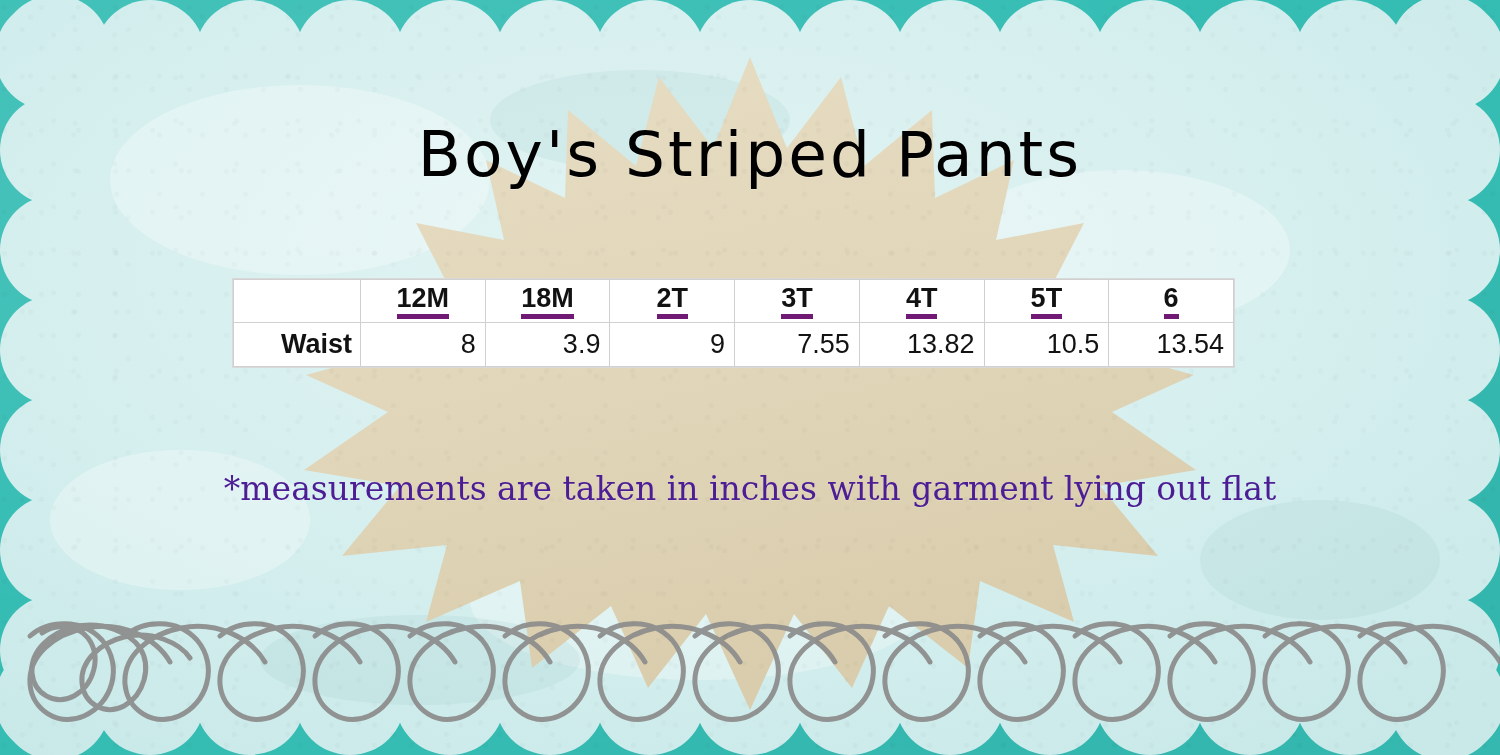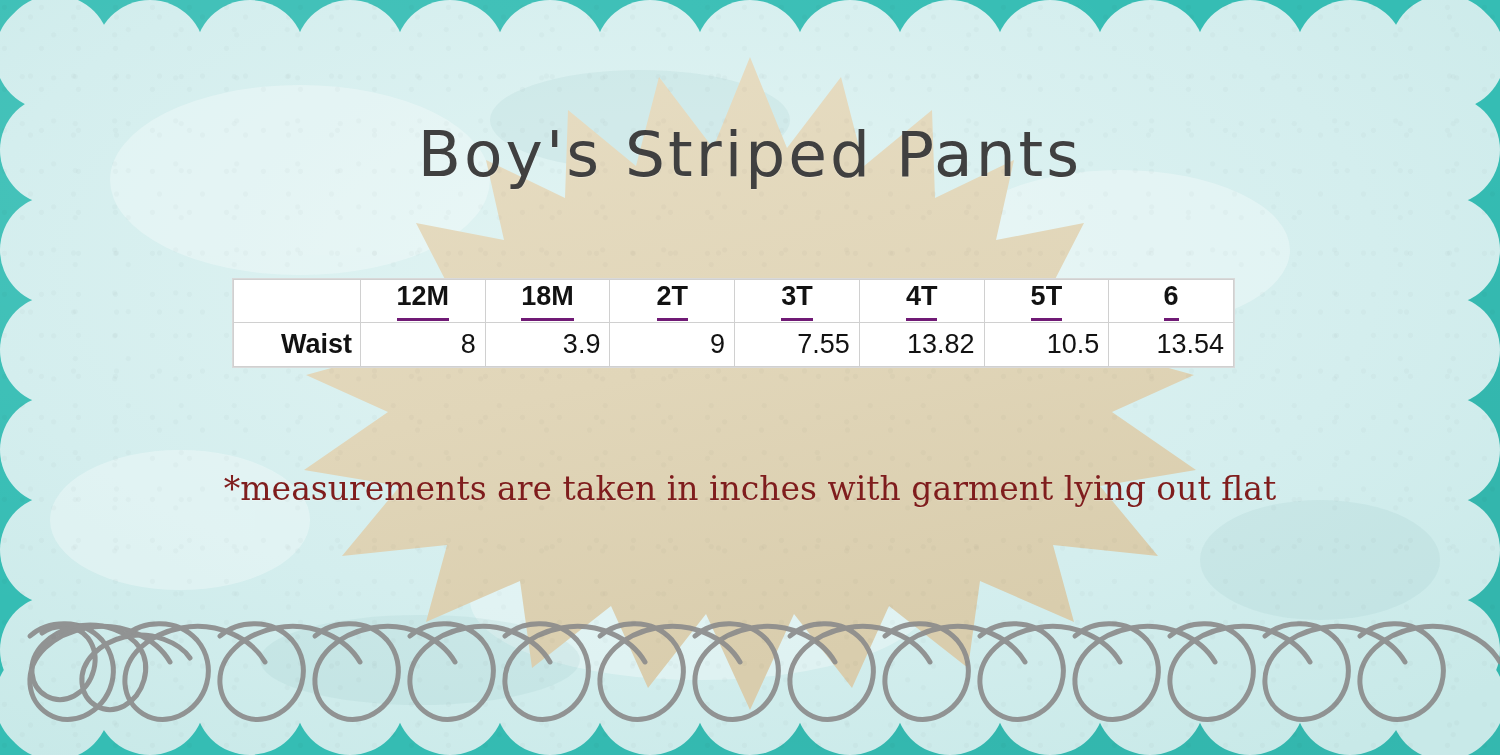--- a/index.html
+++ b/index.html
@@ -43,21 +43,21 @@
 
   
   #title {
     position: absolute;
     left: 0; right: 0;
     top: 118px;
     text-align: center;
     font-family: "DejaVu Sans", sans-serif;
     font-size: 63px;
     letter-spacing: 3px;
-    color: #404040;
+    color: #000000;
     white-space: nowrap;
     text-shadow: 0 1px 0 rgba(255,255,255,0.25);
   }
 
   
   #size-table {
     position: absolute;
     left: 233px;
     top: 279px;
     width: 1001px;
@@ -76,22 +76,22 @@
     background: #ffffff;
     box-sizing: border-box;
   }
   #size-table thead th {
     text-align: center;
     font-weight: bold;
     height: 43px;
     vertical-align: middle;
   }
   #size-table thead th span.hdr {
-    border-bottom: 3px solid #701a75;
-    padding-bottom: 7px;
+    border-bottom: 5px solid #701a75;
+    padding-bottom: 1px;
     display: inline-block;
     line-height: 1.02;
   }
   #size-table .rowlabel {
     text-align: right;
     font-weight: bold;
     width: 127px;
     padding-right: 8px;
     margin-left: 28px;
   }
@@ -101,21 +101,21 @@
     padding-right: 9px;
   }
 
   
   #notes {
     position: absolute;
     left: 0; right: 0;
     top: 468px;
     text-align: center;
     font-family: "DejaVu Serif", serif;
-    color: #7f1d1d;
+    color: #4c1d95;
     line-height: 41px;
     font-size: 33px;
     white-space: nowrap;
     text-shadow: 0 1px 0 rgba(255,255,255,0.18);
   }
   #notes .note-line { display: block; }
 </style>
 </head>
 <body>
 

